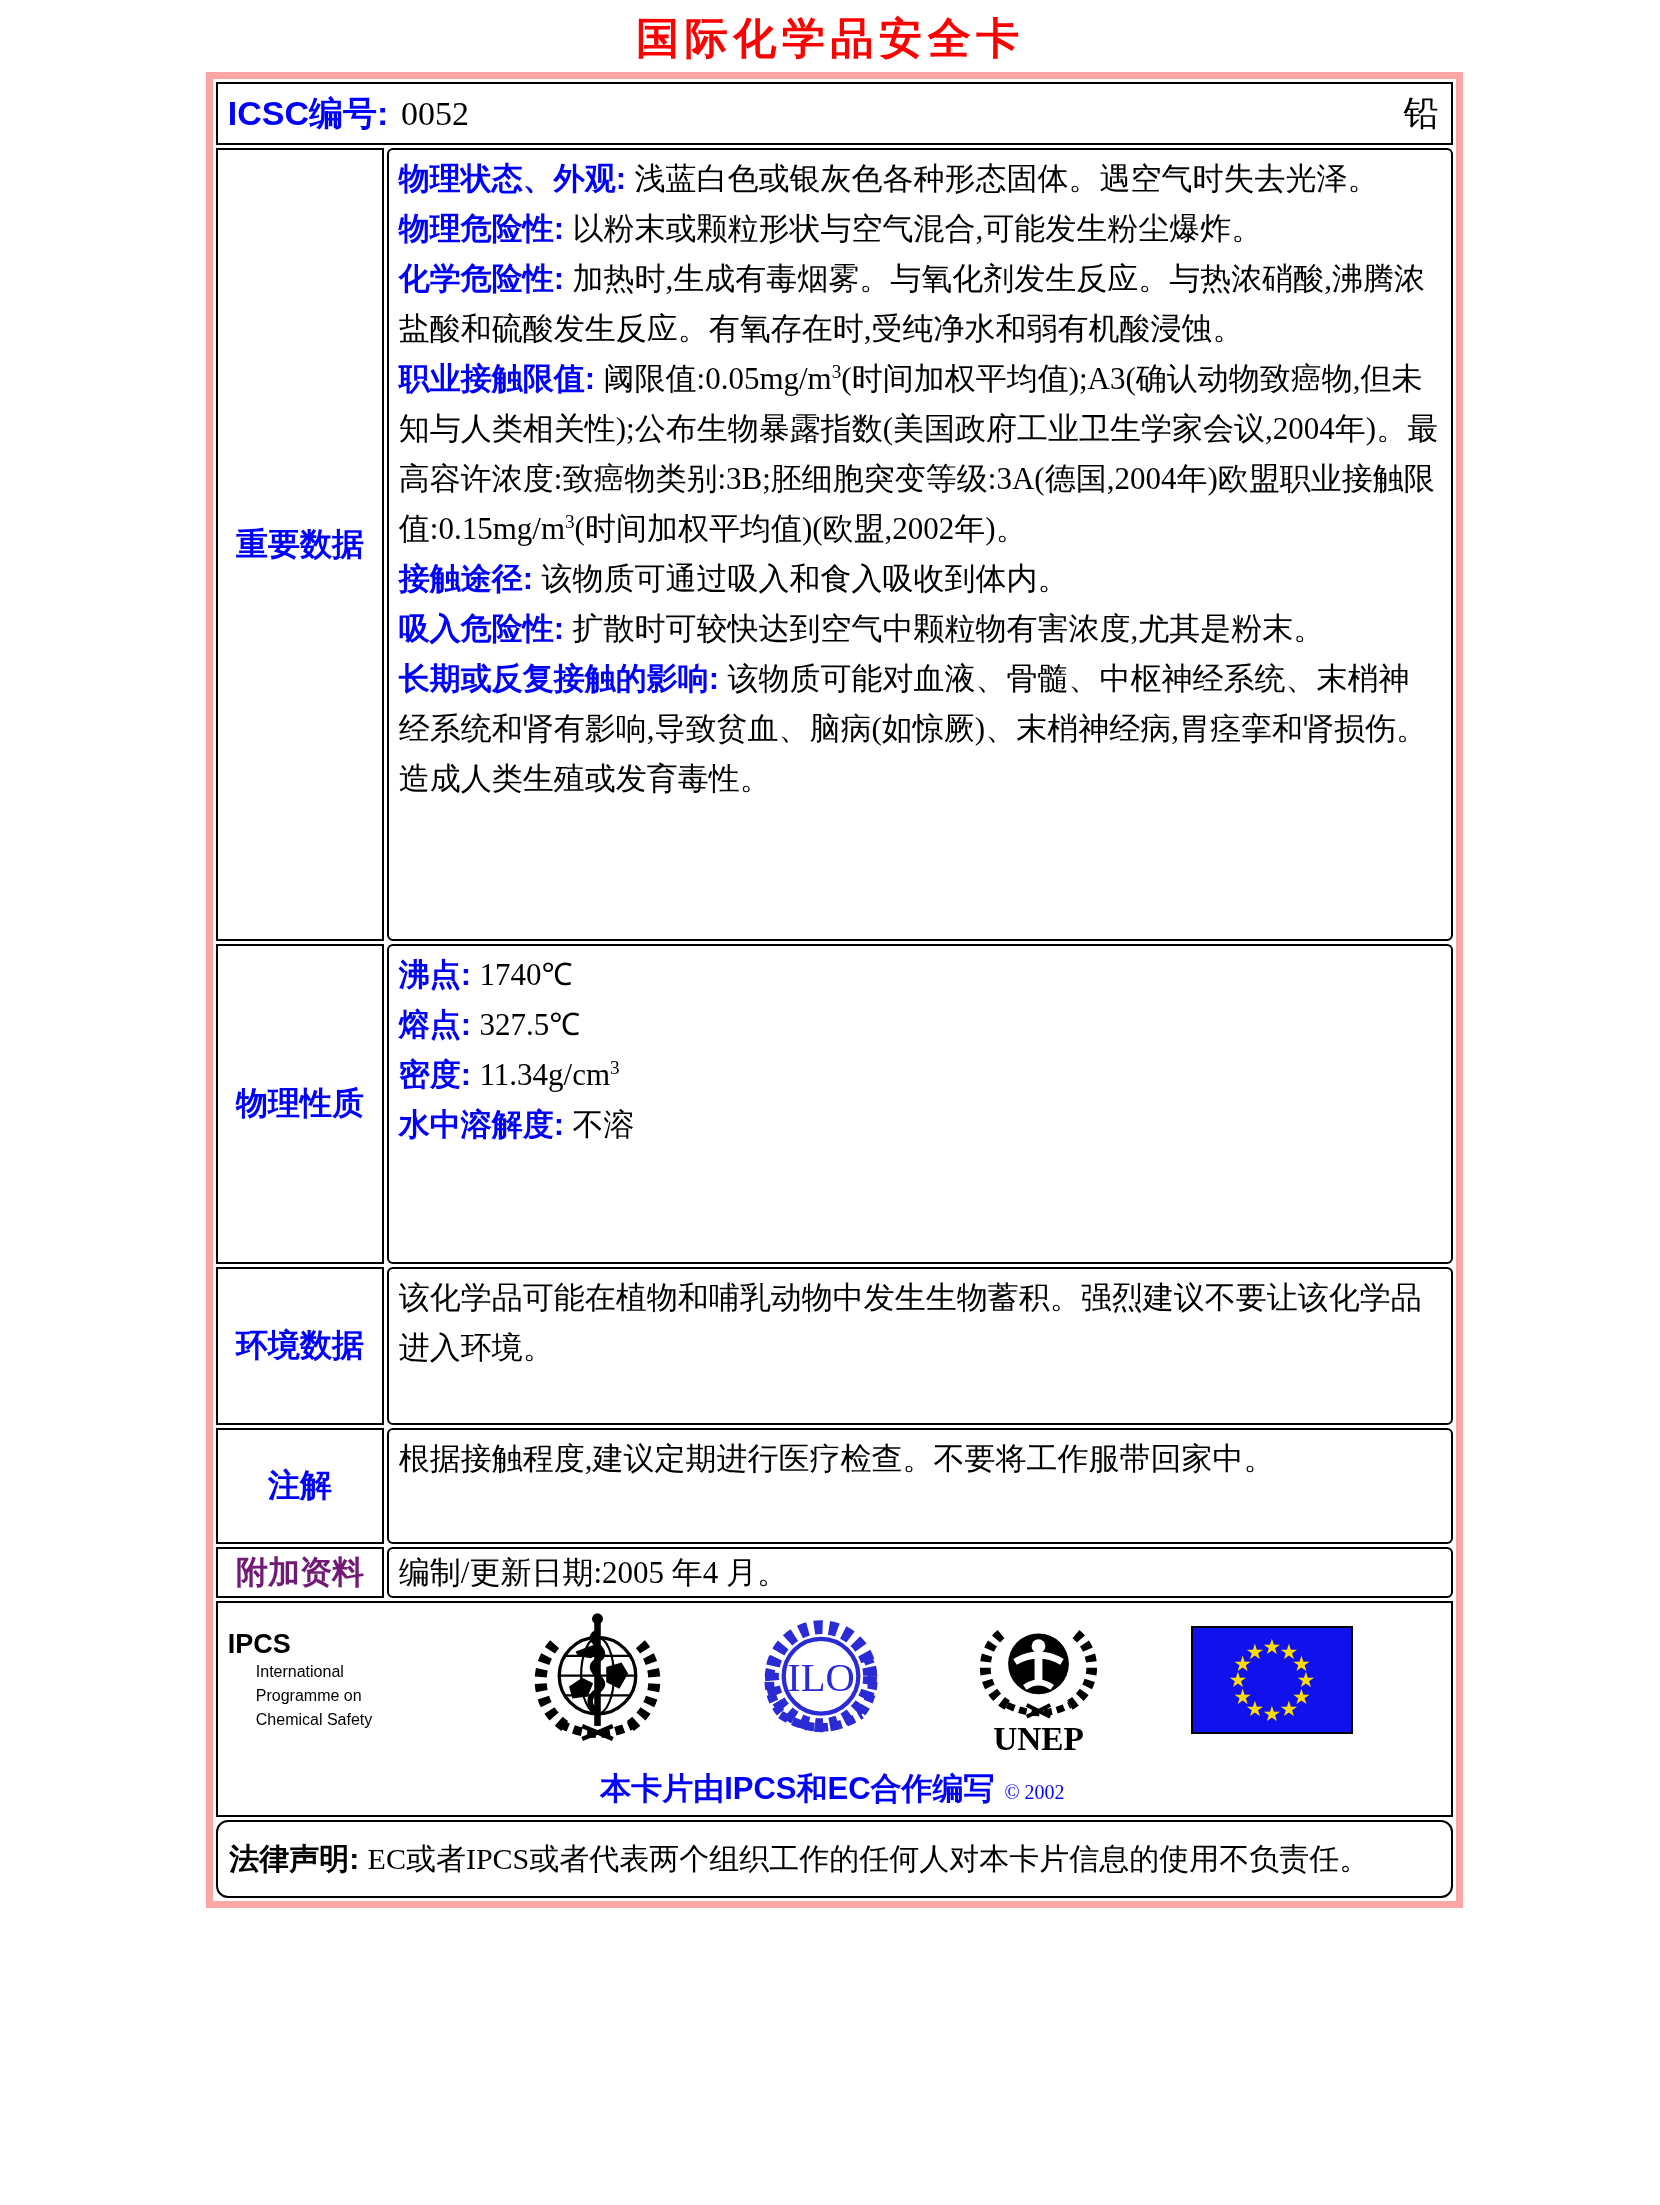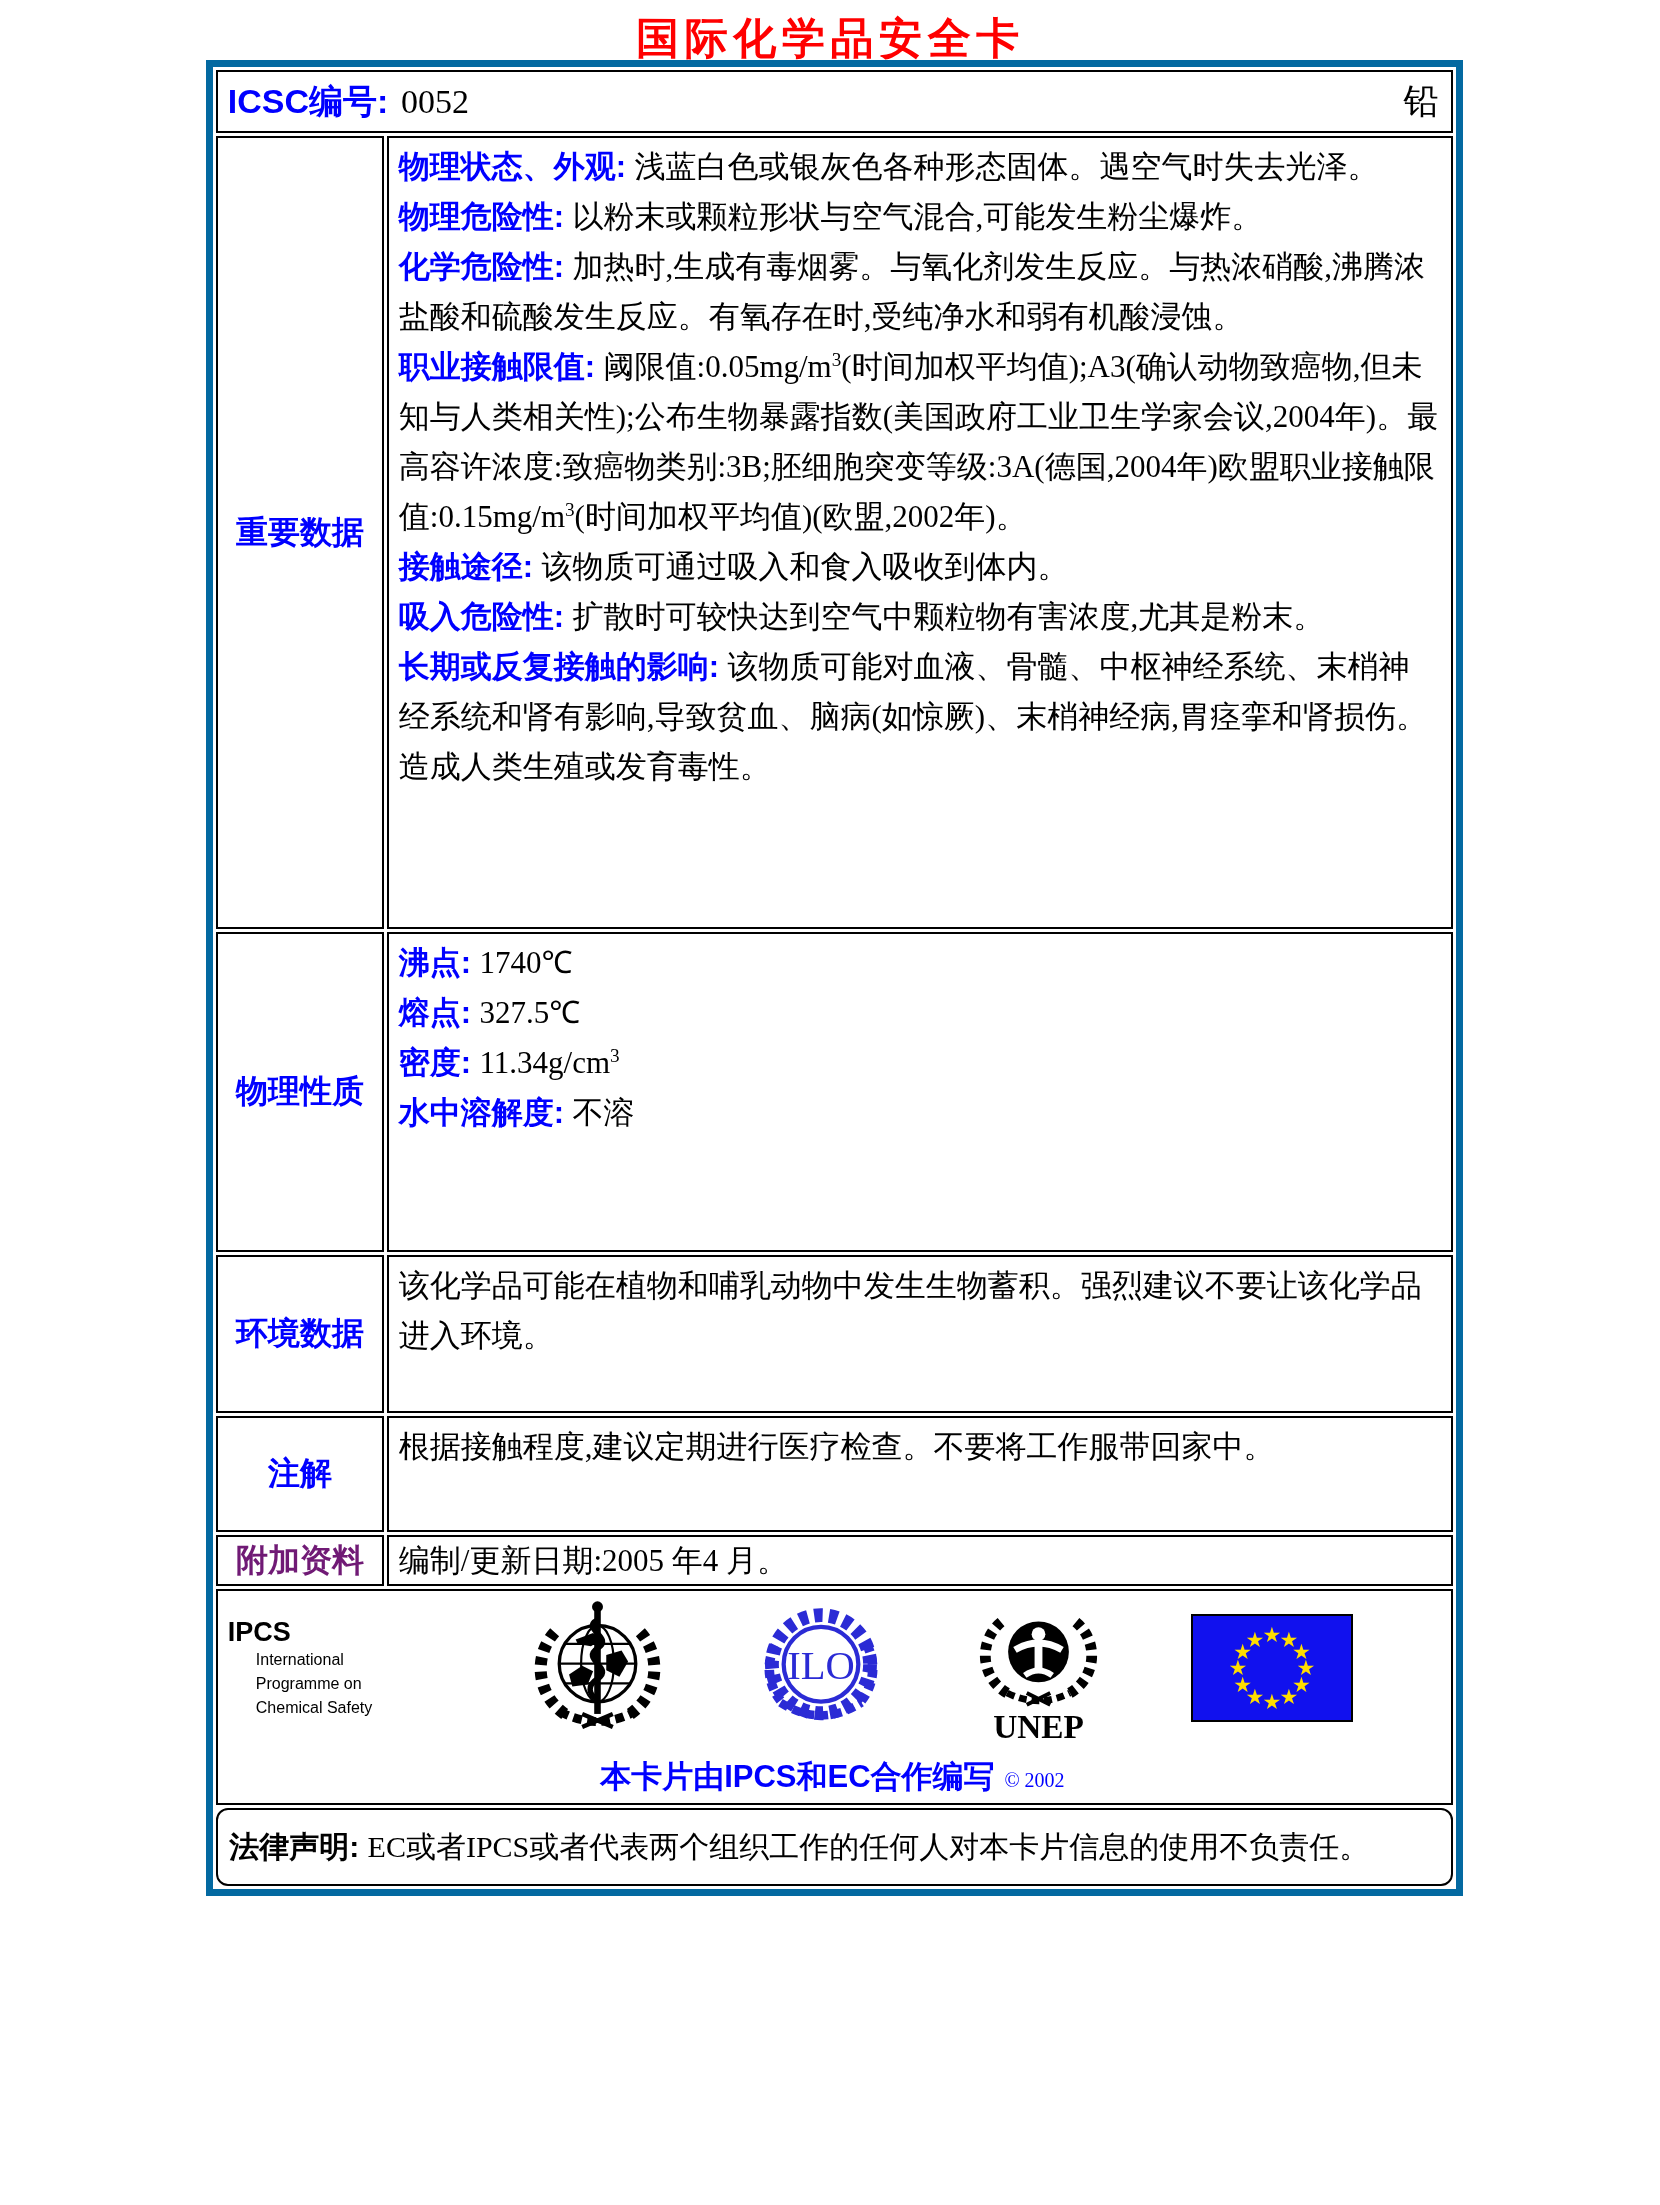--- a/index.html
+++ b/index.html
@@ -6,30 +6,30 @@
   .page {
     position:relative; width:1661px; height:2205px; background:#ffffff;
     font-family:"Liberation Serif", serif; color:#000;
   }
   .doc-title {
     position:absolute; top:9.8px; left:0; width:100%;
     text-align:center; font-size:43px; font-weight:bold; letter-spacing:5.6px;
     font-family:"Liberation Serif", serif;
   }
   table.card {
-    position:absolute; left:206px; top:60px; width:1257px;
-    border:7px solid #0369a1; border-spacing:3.5px; border-collapse:separate;
+    position:absolute; left:206px; top:72px; width:1257px;
+    border:7px solid #fca5a5; border-spacing:3.5px; border-collapse:separate;
     background:#fff;
   }
   td { border:2.8px solid #000; vertical-align:top; background:#fff; }
   td.row-label-cell {
     vertical-align:middle; text-align:center;
     font-family:"Liberation Sans", sans-serif; font-weight:bold; font-size:32px;
   }
-  td.content-cell { padding:4.2px 11.2px 4.2px 9.8px; font-size:31px; line-height:50px; }
+  td.content-cell { padding:4.2px 11.2px 4.2px 9.8px; font-size:31px; line-height:50px;border-radius:6px; }
   .icsc-cell { padding:0 12.6px 0 9.8px; }
   .icsc-line { display:flex; justify-content:space-between; align-items:center; height:59px; font-size:34px; }
   .icsc-label { font-family:"Liberation Sans", sans-serif; font-weight:bold; margin-right:12.6px; }
   .icsc-number { color:#000; }
   .chem-name { font-size:35px; color:#000; }
   .para { margin:0; }
   .blue-label { font-family:"Liberation Sans", sans-serif; font-weight:bold; margin-right:8.4px; }
   .black-text { color:#000; }
   sup { font-size:62%; vertical-align:super; line-height:0; }
   

